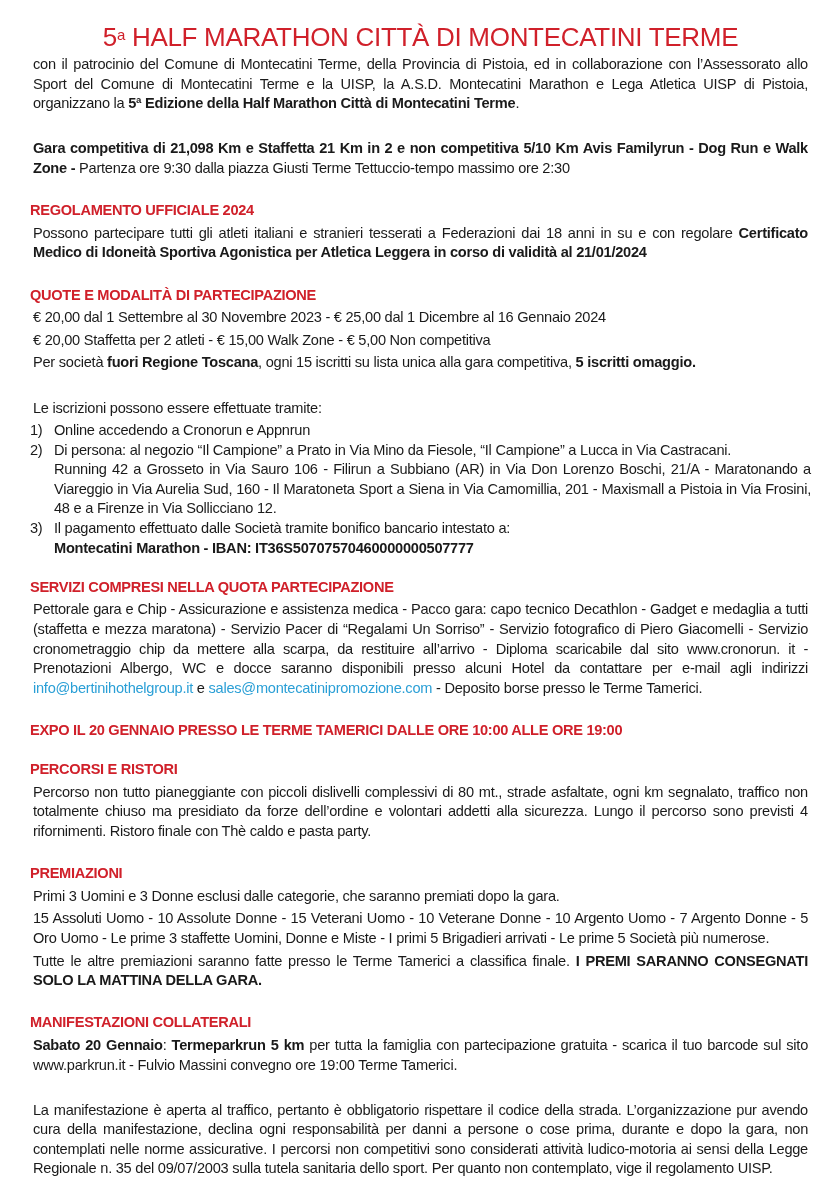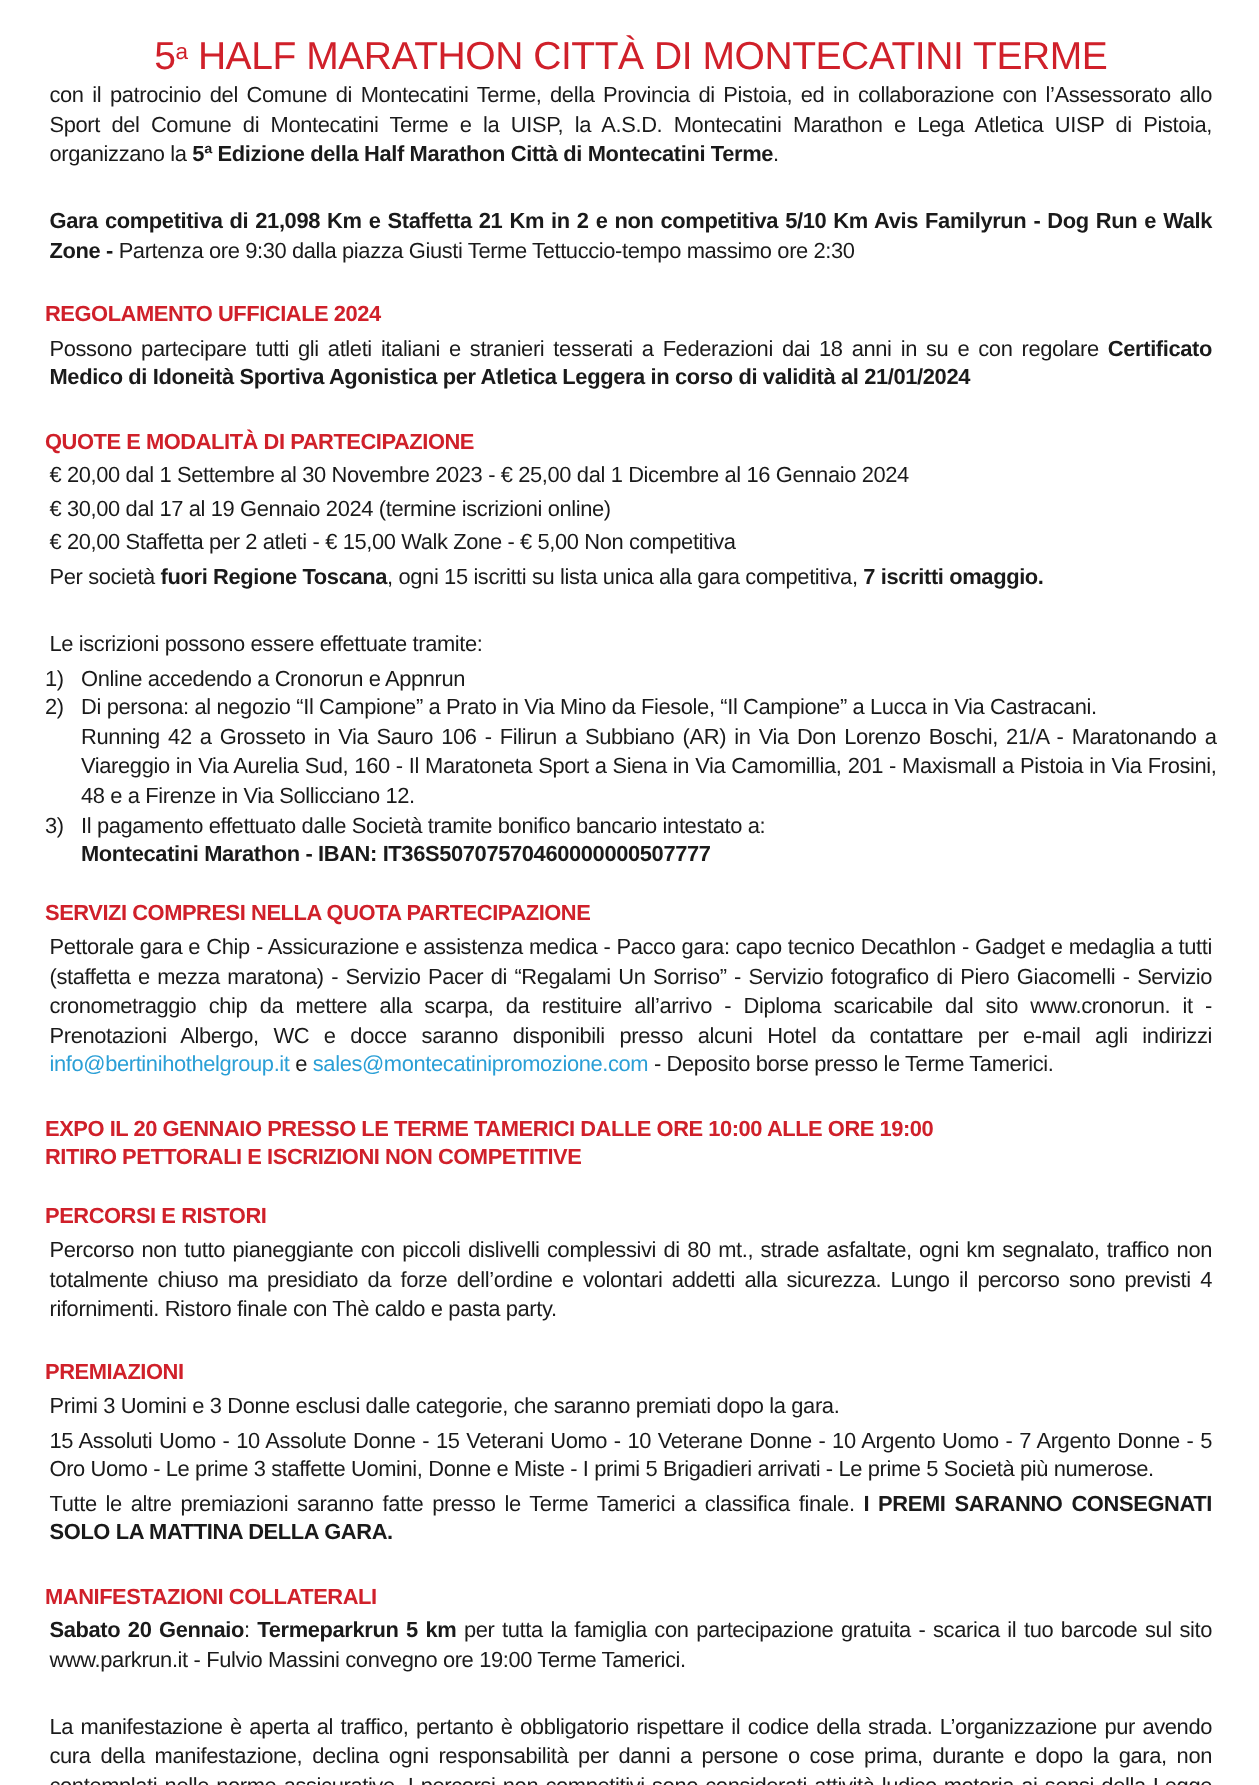--- a/index.html
+++ b/index.html
@@ -36,23 +36,22 @@
 
   <div class="gap"></div>
 
   <h2 class="h">REGOLAMENTO UFFICIALE 2024</h2>
   <p class="j"><span>Possono partecipare tutti gli atleti italiani e stranieri tesserati a Federazioni dai 18 anni in su e con regolare </span><b>Certificato Medico di Idoneità Sportiva Agonistica per Atletica Leggera in corso di validità al 21/01/2024</b></p>
 
   <div class="gap"></div>
 
   <h2 class="h">QUOTE E MODALITÀ DI PARTECIPAZIONE</h2>
   <p>€ 20,00 dal 1 Settembre al 30 Novembre 2023 - € 25,00 dal 1 Dicembre al 16 Gennaio 2024</p>
-  <p>€ 30,00 dal 17 al 19 Gennaio 2024 (termine iscrizioni online)</p>
   <p>€ 20,00 Staffetta per 2 atleti - € 15,00 Walk Zone - € 5,00 Non competitiva</p>
-  <p><span>Per società </span><b>fuori Regione Toscana</b><span>, ogni 15 iscritti su lista unica alla gara competitiva, </span><b>7 iscritti omaggio.</b></p>
+  <p><span>Per società </span><b>fuori Regione Toscana</b><span>, ogni 15 iscritti su lista unica alla gara competitiva, </span><b>5 iscritti omaggio.</b></p>
 
   <div class="gap"></div>
 
   <p>Le iscrizioni possono essere effettuate tramite:</p>
   <ol>
     <li><span class="num">1)</span><span>Online accedendo a Cronorun e Appnrun</span></li>
     <li>
         <span class="num">2)</span>
         <span style="display:block">Di persona: al negozio “Il Campione” a Prato in Via Mino da Fiesole, “Il Campione” a Lucca in Via Castracani.</span>
         <span class="j" style="display:block">Running 42 a Grosseto in Via Sauro 106 - Filirun a Subbiano (AR) in Via Don Lorenzo Boschi, 21/A - Maratonando a Viareggio in Via Aurelia Sud, 160 - Il Maratoneta Sport a Siena in Via Camomillia, 201 - Maxismall a Pistoia in Via Frosini, 48 e a Firenze in Via Sollicciano 12.</span>
@@ -65,21 +64,20 @@
   </ol>
 
   <div class="gap"></div>
 
   <h2 class="h">SERVIZI COMPRESI NELLA QUOTA PARTECIPAZIONE</h2>
   <p class="last-j"><span>Pettorale gara e Chip - Assicurazione e assistenza medica - Pacco gara: capo tecnico Decathlon - Gadget e medaglia a tutti (staffetta e mezza maratona) - Servizio Pacer di “Regalami Un Sorriso” - Servizio fotografico di Piero Giacomelli - Servizio cronometraggio chip da mettere alla scarpa, da restituire all’arrivo - Diploma scaricabile dal sito www.cronorun. it - Prenotazioni Albergo, WC e docce saranno disponibili presso alcuni Hotel da contattare per e-mail agli indirizzi </span><a class="link">info@bertinihothelgroup.it</a><span> e </span><a class="link">sales@montecatinipromozione.com</a><span> - Deposito borse presso le Terme Tamerici.</span></p>
 
   <div class="gap"></div>
 
   <h2 class="h">EXPO IL 20 GENNAIO PRESSO LE TERME TAMERICI DALLE ORE 10:00 ALLE ORE 19:00</h2>
-  <h2 class="h">RITIRO PETTORALI E ISCRIZIONI NON COMPETITIVE</h2>
 
   <div class="gap"></div>
 
   <h2 class="h">PERCORSI E RISTORI</h2>
   <p class="last-j">Percorso non tutto pianeggiante con piccoli dislivelli complessivi di 80 mt., strade asfaltate, ogni km segnalato, traffico non totalmente chiuso ma presidiato da forze dell’ordine e volontari addetti alla sicurezza. Lungo il percorso sono previsti 4 rifornimenti. Ristoro finale con Thè caldo e pasta party.</p>
 
   <div class="gap"></div>
 
   <h2 class="h">PREMIAZIONI</h2>
   <p>Primi 3 Uomini e 3 Donne esclusi dalle categorie, che saranno premiati dopo la gara.</p>

